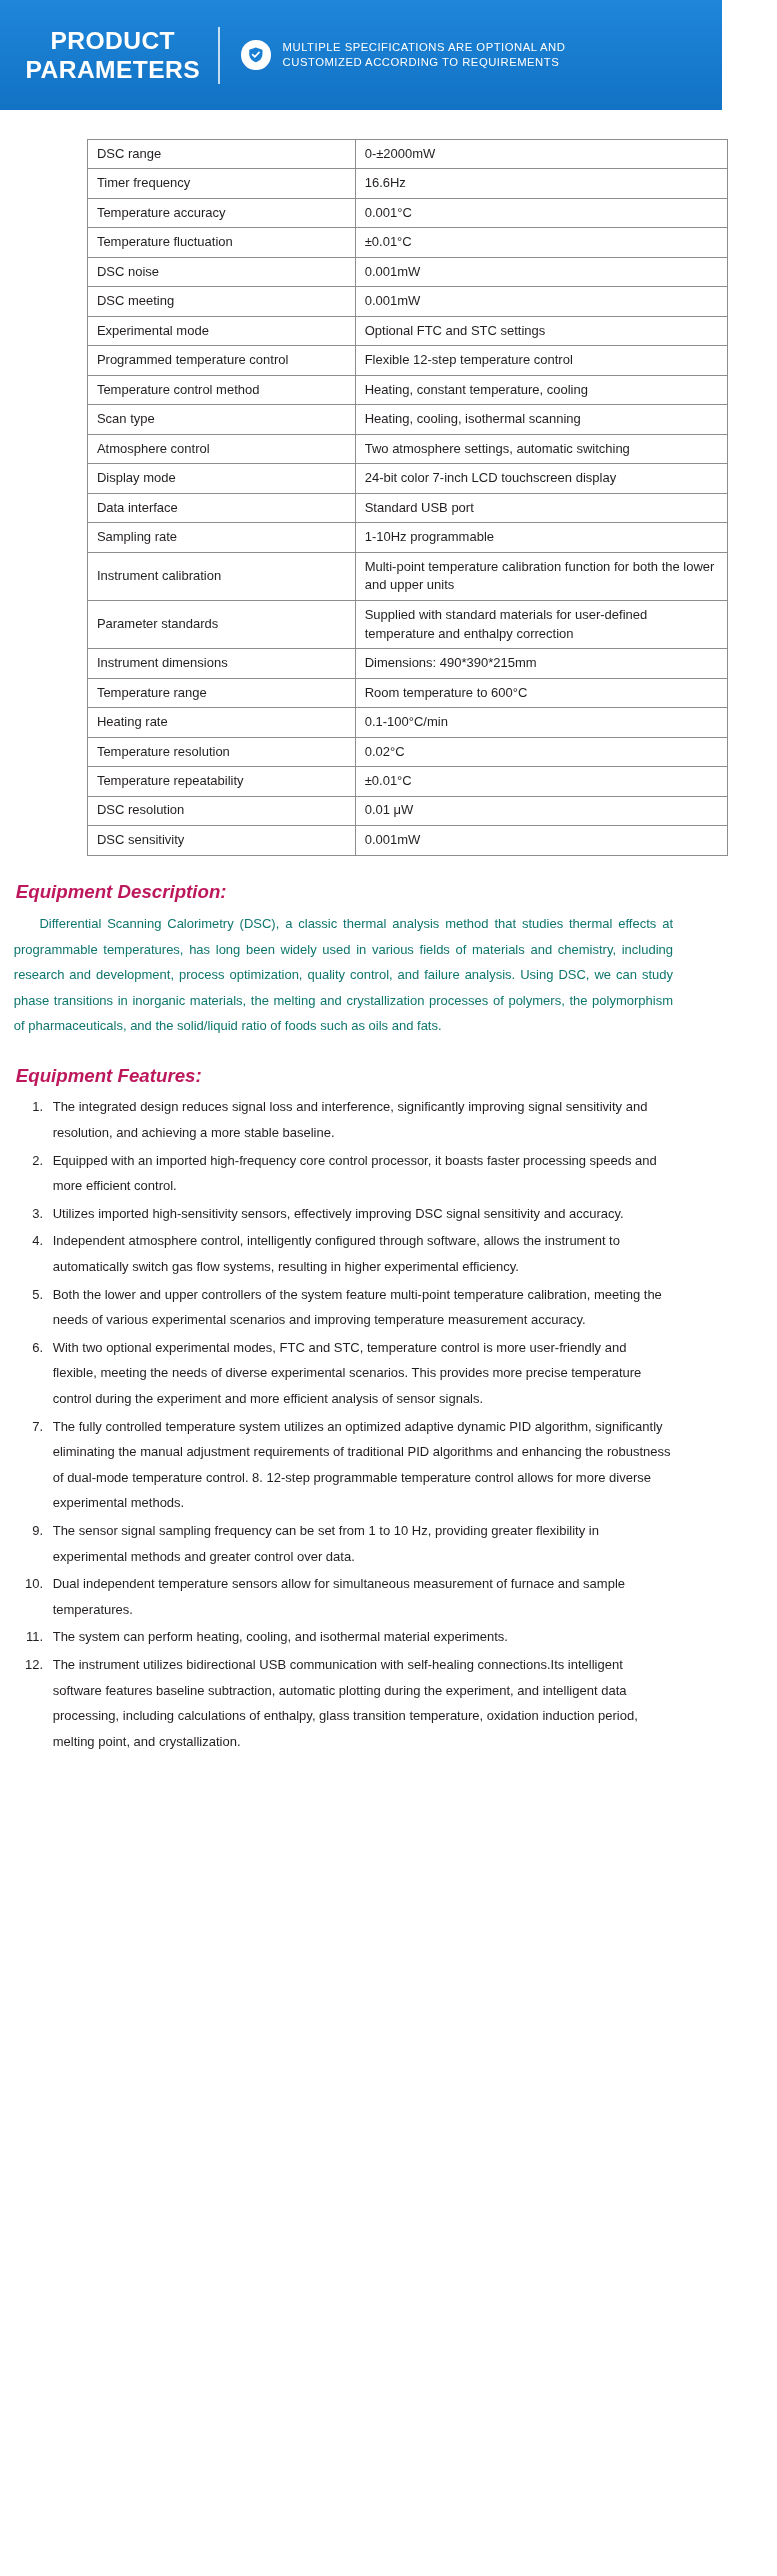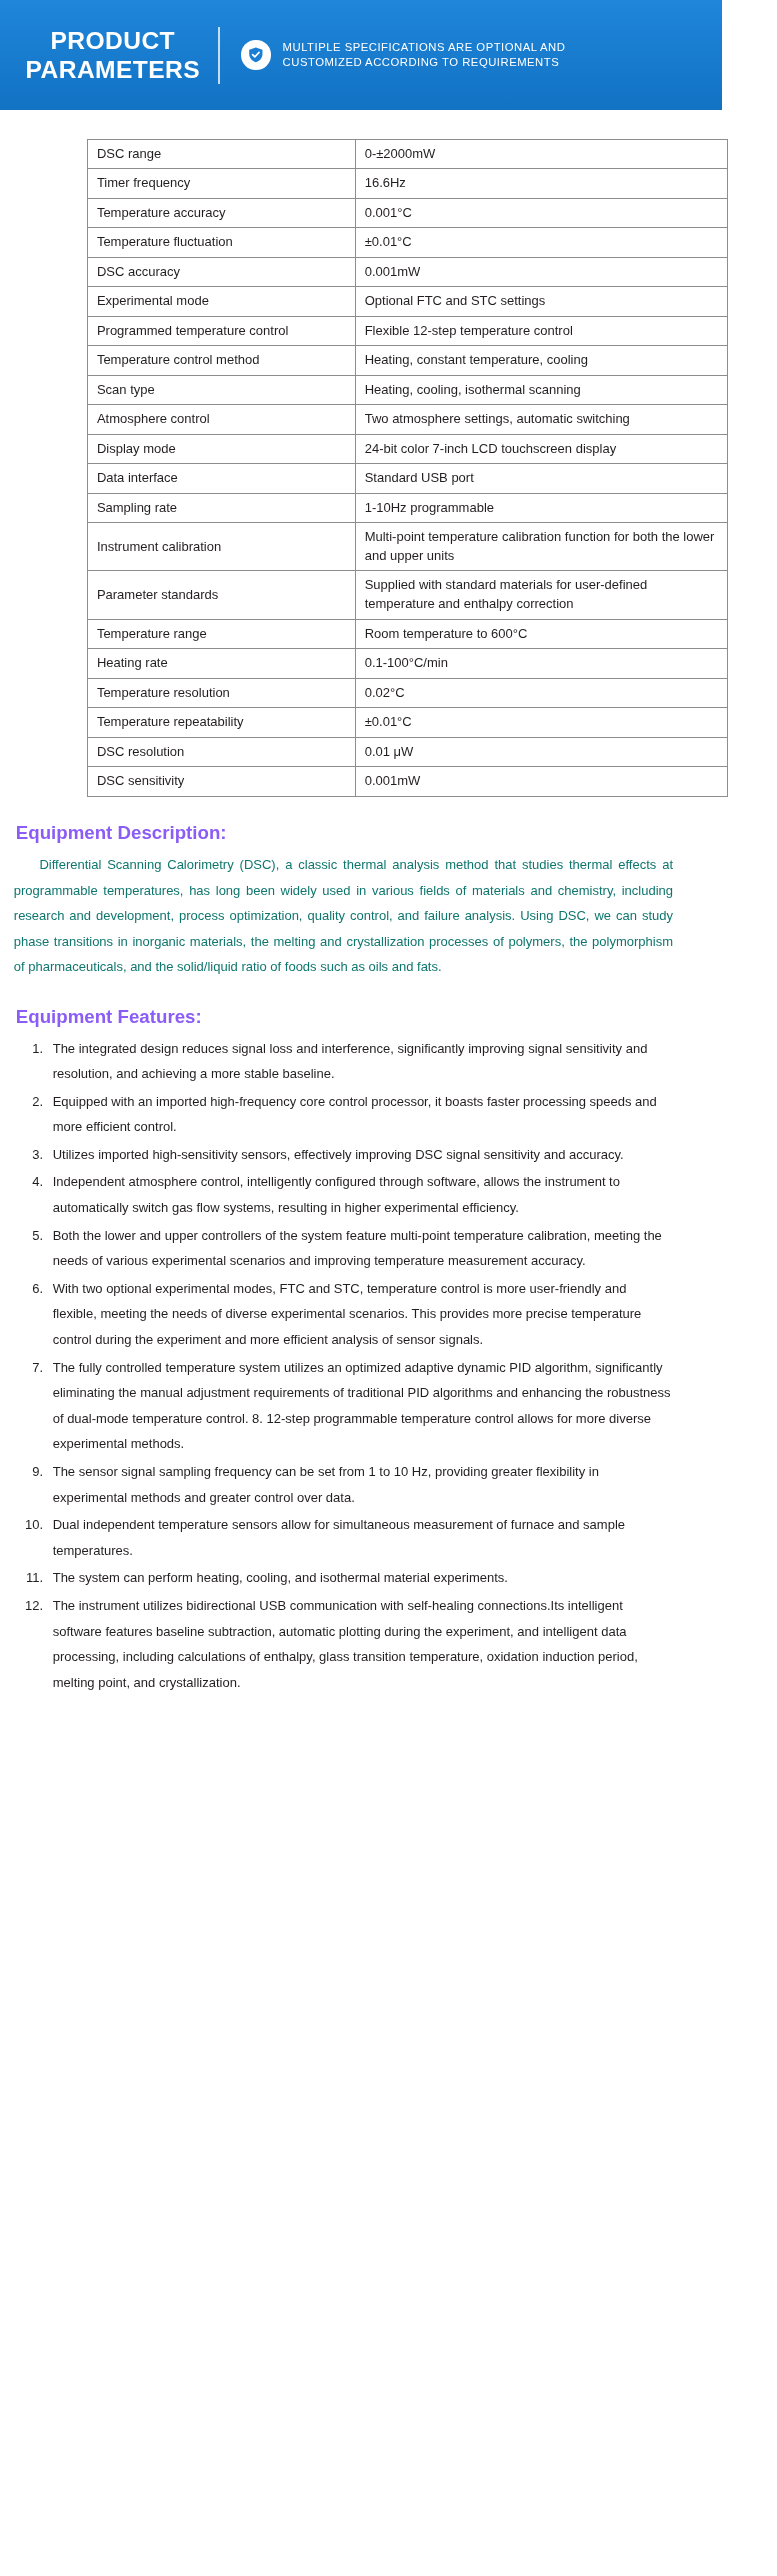--- a/index.html
+++ b/index.html
@@ -90,23 +90,24 @@
   table.spec td.k { width: 249px; }
   table.spec td.v { width: 353px; }
 
   
   .section {
     padding: 0 49px 0 13.8px;
   }
   h2.heading {
     font-size: 18.7px;
     font-weight: bold;
-    color: #8b5cf6;
+    color: #be185d;
     margin: 25.6px 0 7.9px 0;
     padding-left: 2px;
+    font-style: italic;
   }
   p.para {
     font-size: 13px;
     line-height: 25.6px;
     margin: 0;
     text-align: justify;
     color: #0f766e;
   }
   p.para .indent { display:inline-block; width: 25.6px; }
 
@@ -165,21 +166,25 @@
           </tr>
           <tr>
             <td class="k">Temperature accuracy</td>
             <td class="v">0.001°C</td>
           </tr>
           <tr>
             <td class="k">Temperature fluctuation</td>
             <td class="v">±0.01°C</td>
           </tr>
           <tr>
-            <td class="k">DSC accuracy</td>
+            <td class="k">DSC noise</td>
+            <td class="v">0.001mW</td>
+          </tr>
+          <tr>
+            <td class="k">DSC meeting</td>
             <td class="v">0.001mW</td>
           </tr>
           <tr>
             <td class="k">Experimental mode</td>
             <td class="v">Optional FTC and STC settings</td>
           </tr>
           <tr>
             <td class="k">Programmed temperature control</td>
             <td class="v">Flexible 12-step temperature control</td>
           </tr>
@@ -207,20 +212,24 @@
             <td class="k">Sampling rate</td>
             <td class="v">1-10Hz programmable</td>
           </tr>
           <tr>
             <td class="k">Instrument calibration</td>
             <td class="v">Multi-point temperature calibration function for both the lower and upper units</td>
           </tr>
           <tr>
             <td class="k">Parameter standards</td>
             <td class="v">Supplied with standard materials for user-defined temperature and enthalpy correction</td>
+          </tr>
+          <tr>
+            <td class="k">Instrument dimensions</td>
+            <td class="v">Dimensions: 490*390*215mm</td>
           </tr>
           <tr>
             <td class="k">Temperature range</td>
             <td class="v">Room temperature to 600°C</td>
           </tr>
           <tr>
             <td class="k">Heating rate</td>
             <td class="v">0.1-100°C/min</td>
           </tr>
           <tr>

